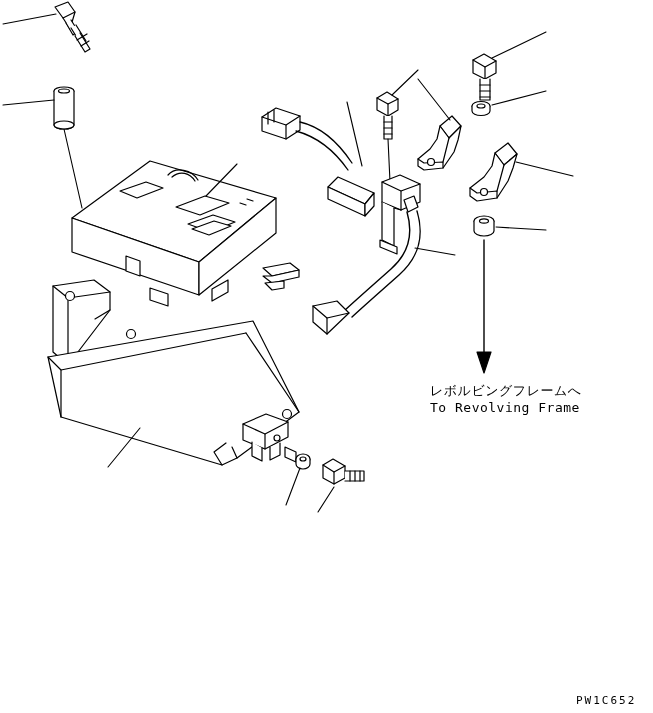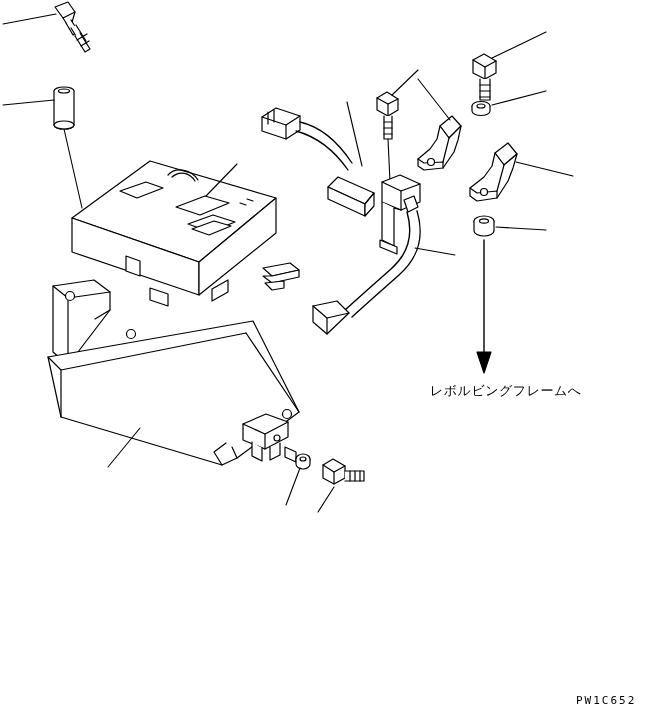--- a/index.html
+++ b/index.html
@@ -245,15 +245,16 @@
 
     <g>
       <line x1="484" y1="240" x2="484" y2="352" stroke-width="1.4"></line>
       <path d="M477 352 L484 373 L491 352 Z" fill="#000" stroke="#000"></path>
     </g>
 
   </g>
 </svg>
 
 <div class="label-jp" style="left:430px; top:382px;">レボルビングフレームへ</div>
+<div class="label-en" style="left:430px; top:400px;">To Revolving Frame</div>
 
 <div class="code" style="left:576px; top:694px;">PW1C652</div>
 </div>
 
 </body></html>

